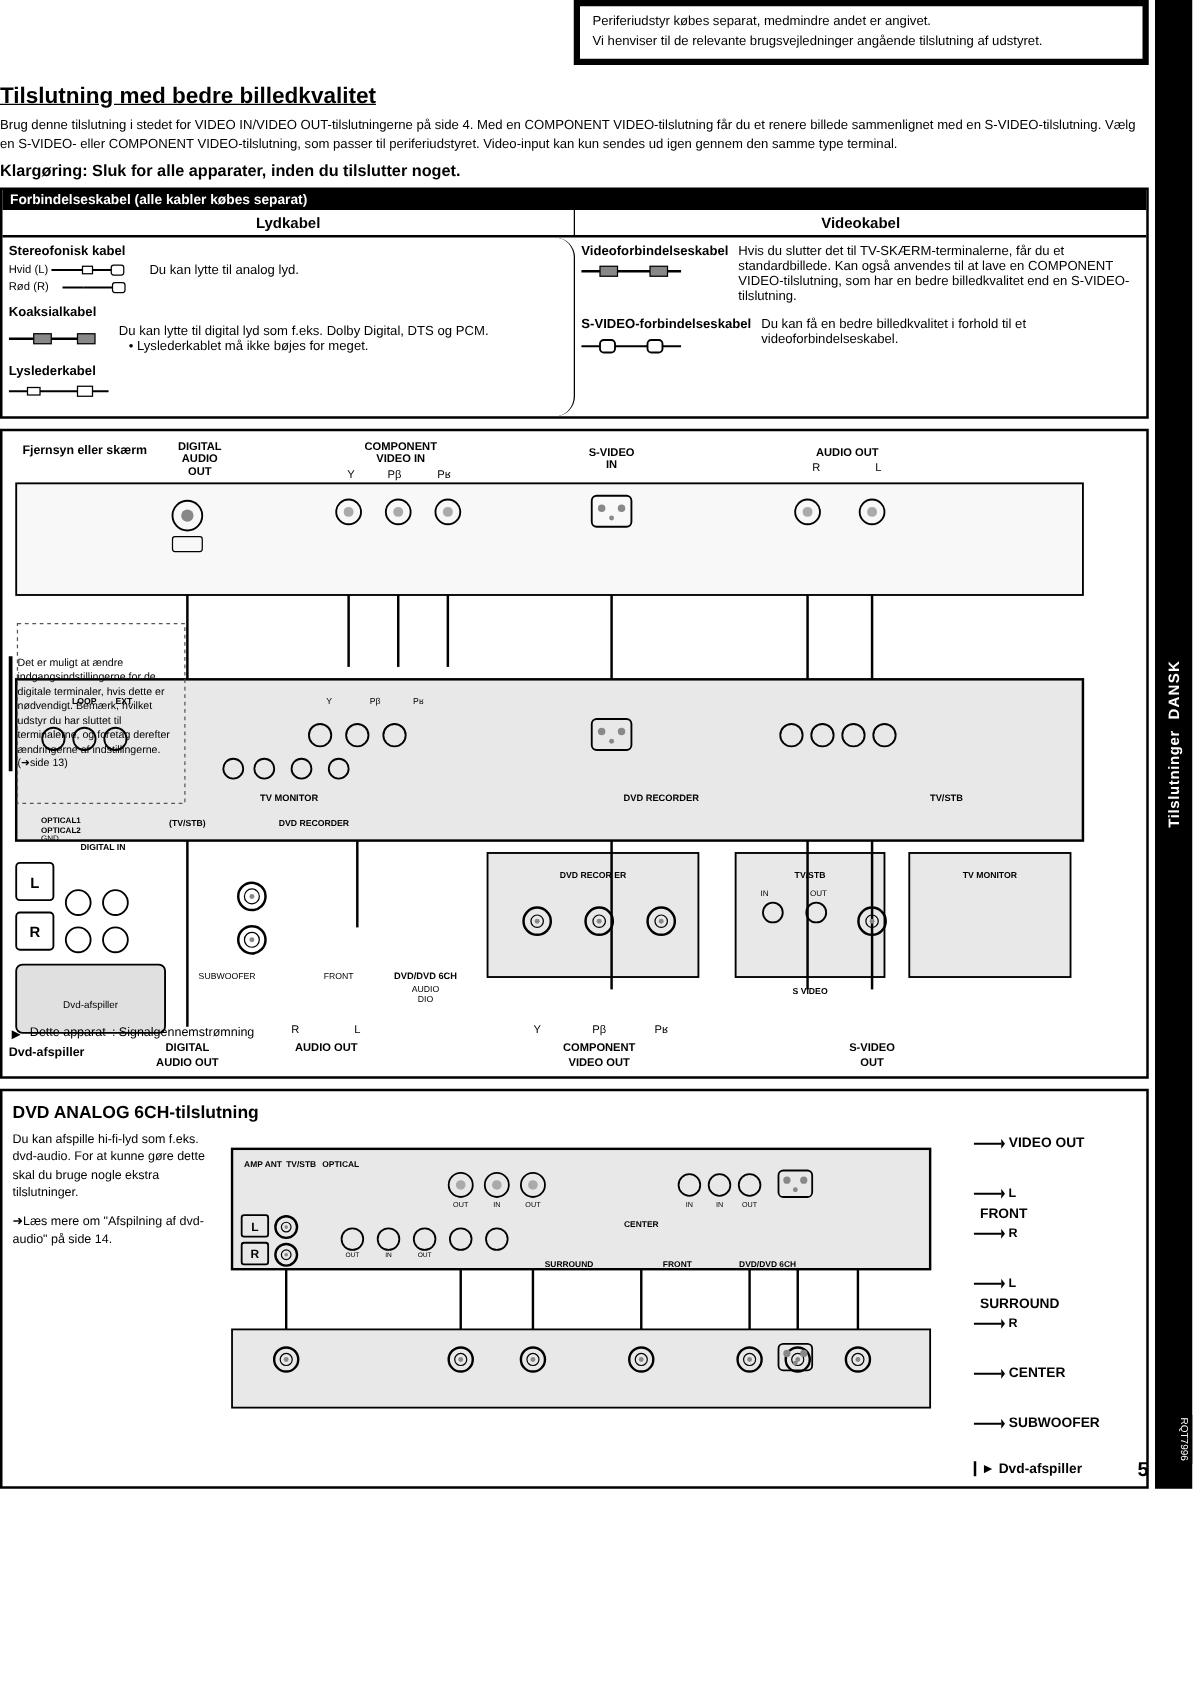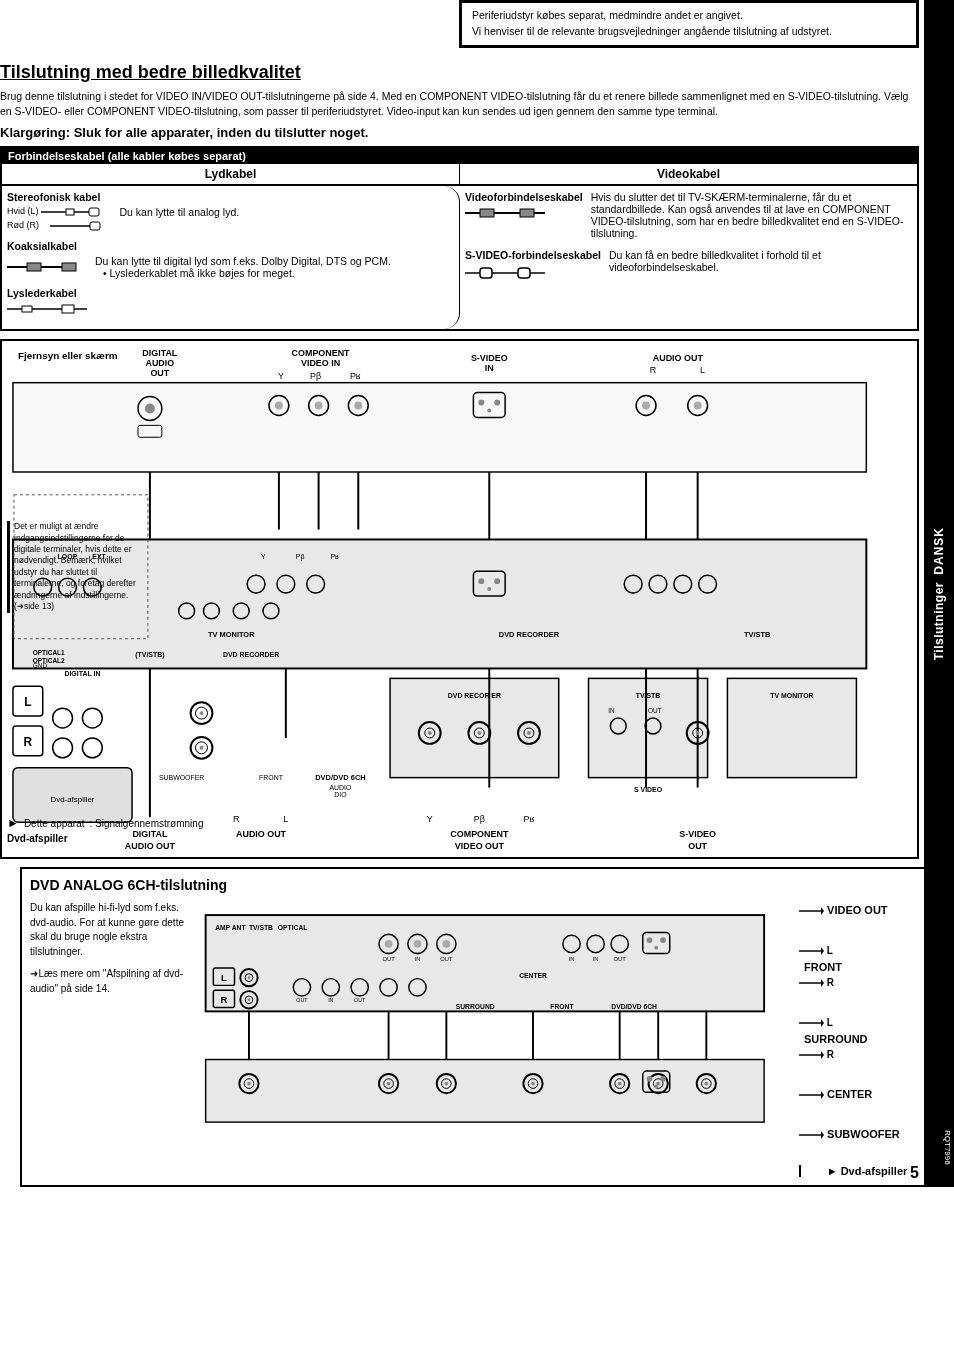--- a/index.html
+++ b/index.html
@@ -8,21 +8,21 @@
       font-size: 11px;
       background: #fff;
       color: #000;
       width: 954px;
       min-height: 1348px;
       position: relative;
     }
 
     
     .notice-box {
-      border: 3px solid #000000;
+      border: 5px solid #000000;
       padding: 5px 10px;
       margin-left: auto;
       width: 460px;
       margin-bottom: 8px;
       font-size: 10.5px;
       line-height: 1.5;
     }
 
     
     .main-title {
@@ -92,21 +92,20 @@
       font-size: 12px;
     }
 
     
     .dvd-section {
       border: 2px solid #000;
       padding: 8px;
       width: 100%;
       min-height: 280px;
       position: relative;
-      margin-left: 20px;
     }
     .dvd-title {
       font-size: 14px;
       font-weight: bold;
       margin-bottom: 8px;
     }
     .dvd-content {
       display: flex;
       gap: 6px;
     }
@@ -744,21 +743,21 @@
               </svg>
             <span style="font-size:11px; font-weight:bold;">CENTER</span>
           </div>
           <div>
             <svg width="25" height="20" style="display:inline-block; vertical-align:middle;">
                 <line x1="0" y1="10" x2="22" y2="10" stroke="#000" stroke-width="1.5"></line>
                 <polygon points="22,6 25,10 22,14" fill="#000"></polygon>
               </svg>
             <span style="font-size:11px; font-weight:bold;">SUBWOOFER</span>
           </div>
-          <div style="font-size:11px; font-weight:bold; color:#000; text-align:center; border-left: 2px solid #000; padding-left: 4px;">
+          <div style="font-size:11px; font-weight:bold; color:#000; text-align:left; border-left: 2px solid #000; padding-left: 4px;">
             ► <span>Dvd-afspiller</span>
           </div>
         </div>
       </div>
     </div>
 
     <div class="page-number">5</div>
   </div>
 </div>
 

